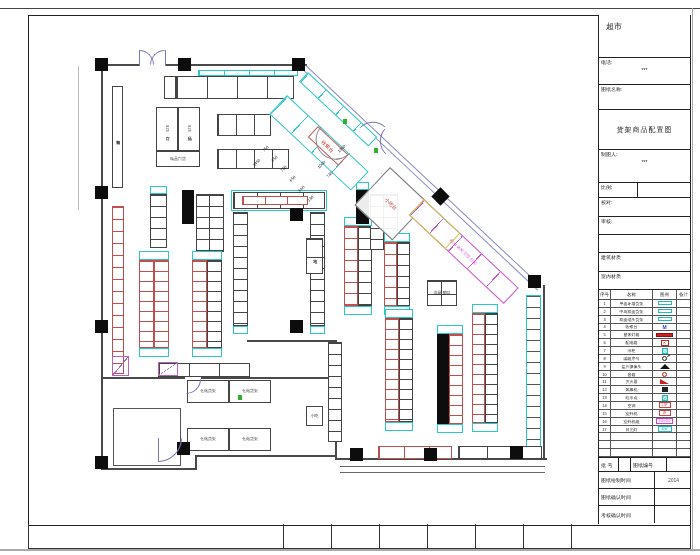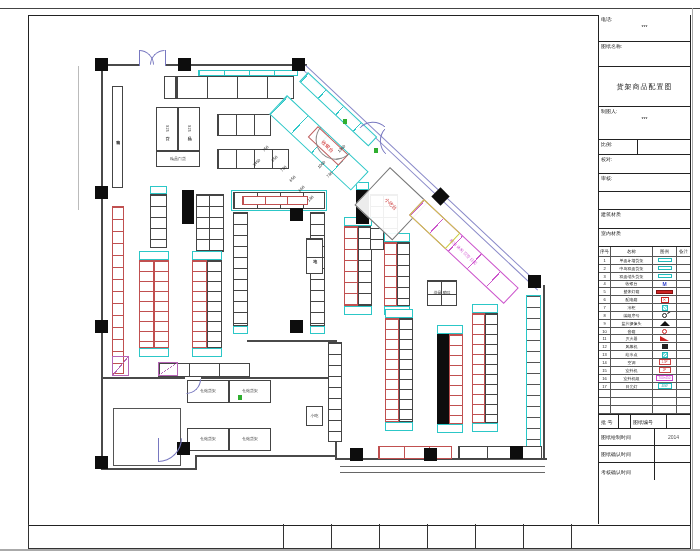--- a/index.html
+++ b/index.html
@@ -245,20 +245,23 @@
       <div class="div" style="left: 254px;"></div>
       <div class="div" style="left: 302px;"></div>
       <div class="div" style="left: 350px;"></div>
       <div class="div" style="left: 398px;"></div>
       <div class="div" style="left: 446px;"></div>
       <div class="div" style="left: 494px;"></div>
       <div class="div" style="left: 542px;"></div>
     </div>
 
   <div class="abs tb">
+    <div class="tbrow tb-title">
+      <span>超市</span>
+    </div>
     <div class="tbrow tb-phone">
       <span class="lbl">电话:</span>
       <span class="val">***</span>
     </div>
     <div class="tbrow tb-name">
       <span class="lbl">图纸名称:</span>
     </div>
     <div class="tbrow tb-dname">
       <span>货架商品配置图</span>
     </div>

